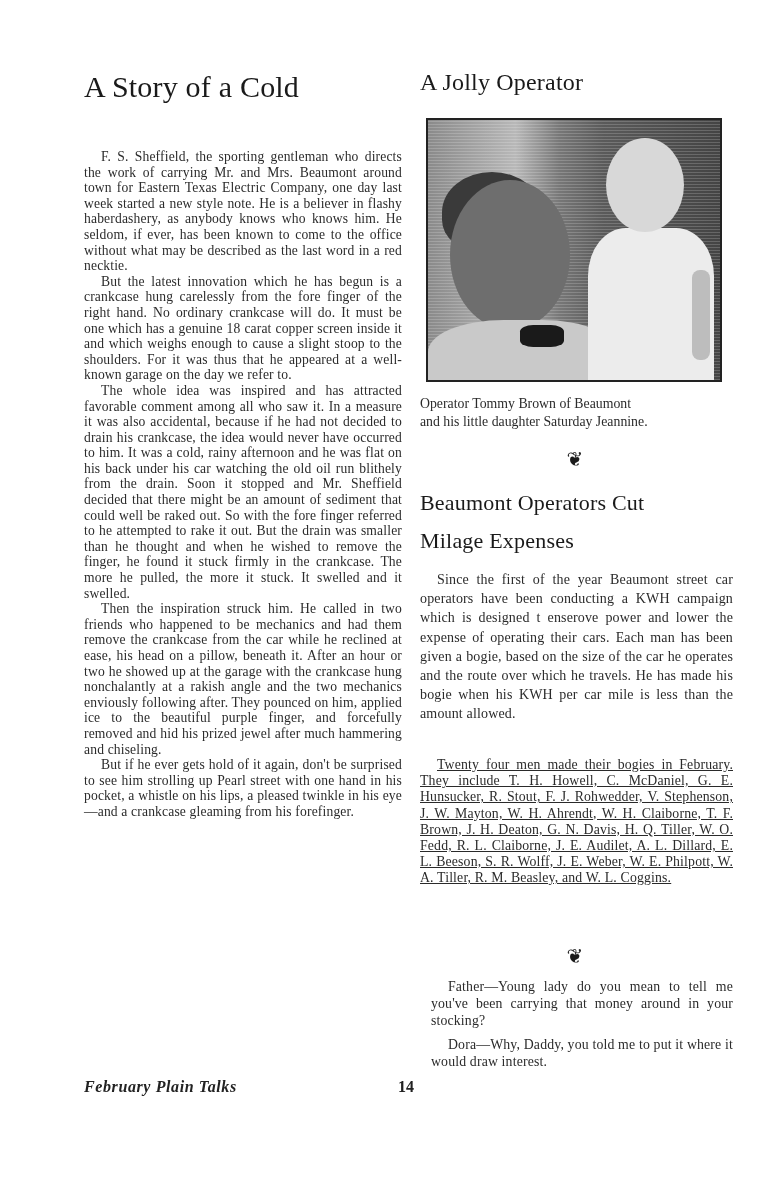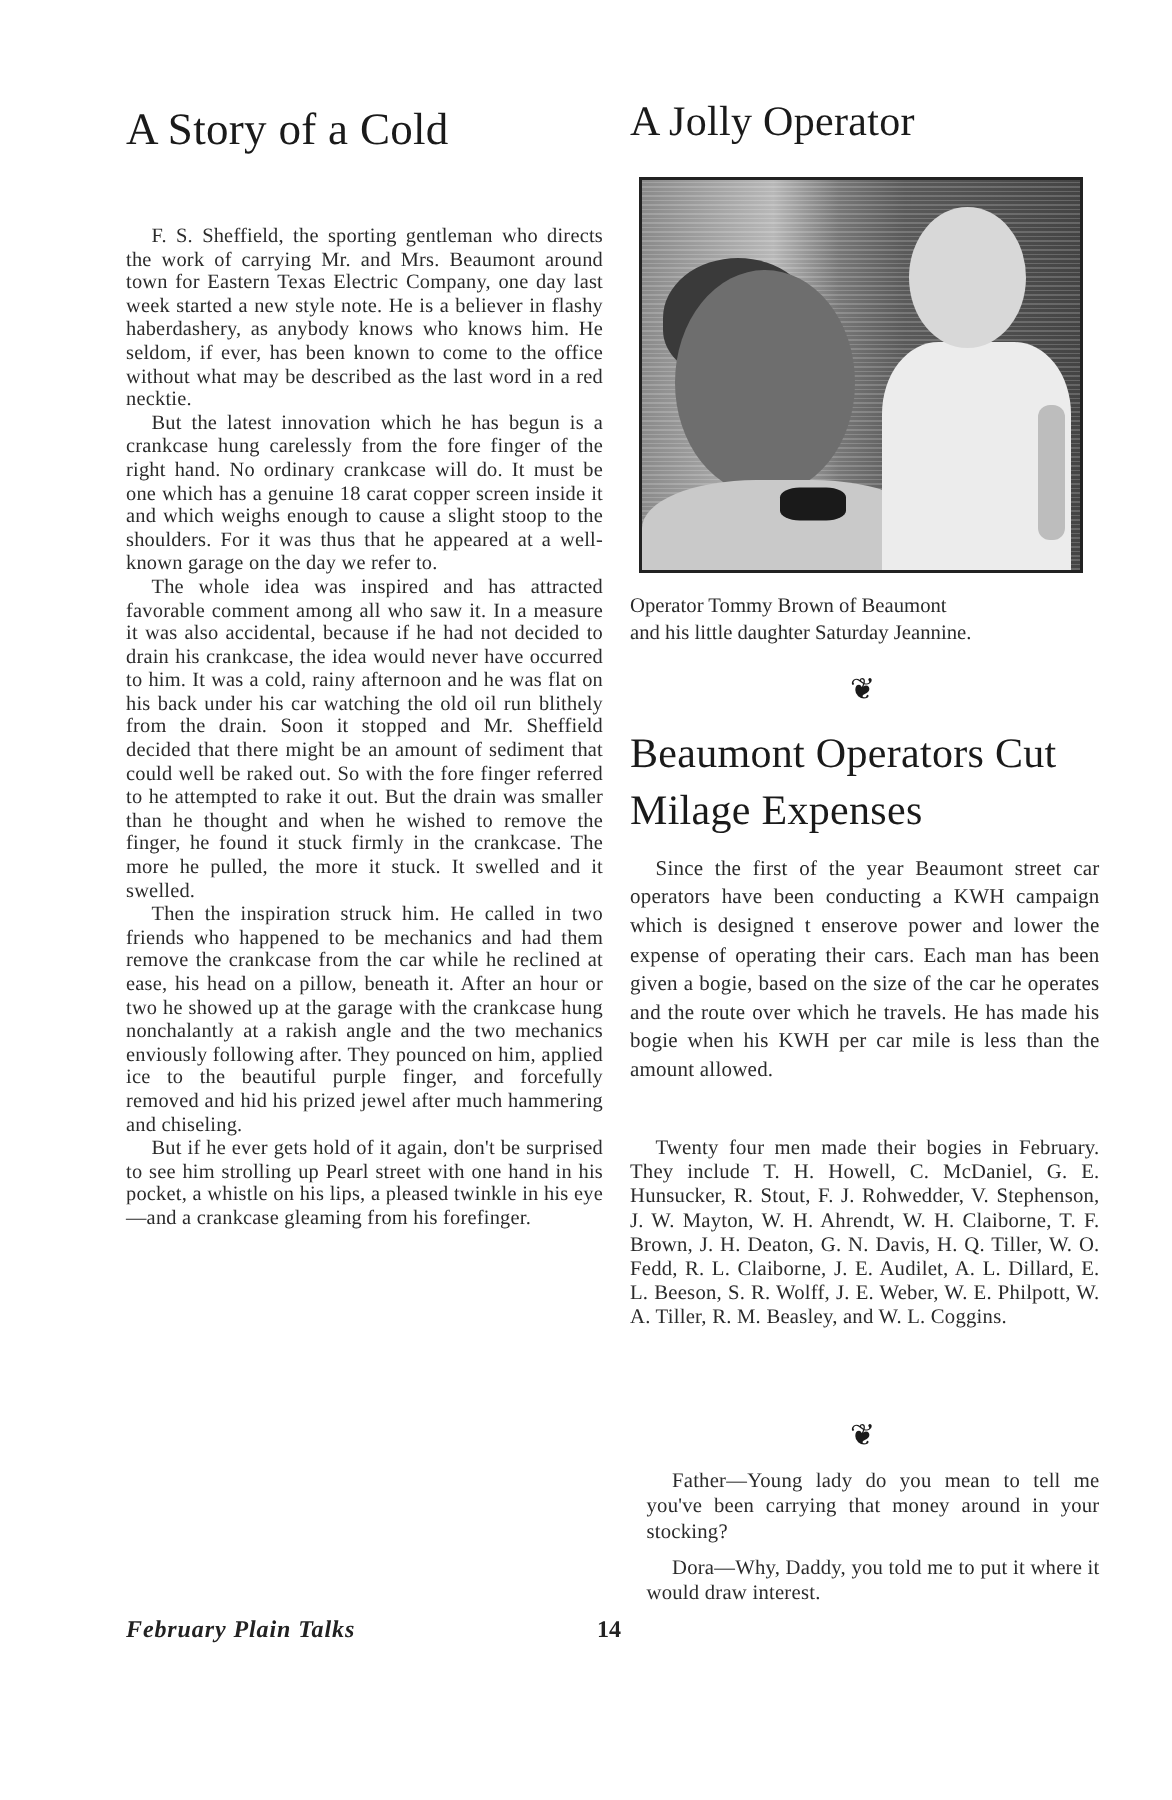--- a/index.html
+++ b/index.html
@@ -9,22 +9,22 @@
   }
   .col { position: absolute; top: 0; }
   .col-left { left: 84px; width: 318px; }
   .col-right { left: 420px; width: 313px; }
   .script-title {
     font-family: "Liberation Serif", "DejaVu Serif", serif;
     font-weight: normal; color: #1a1a1a;
     margin: 0; letter-spacing: 0.2px;
   }
   .t1 { position: absolute; top: 68px; left: 0; font-size: 30px; line-height: 38px; }
-  .t2 { position: absolute; top: 64px; left: 0; font-size: 28px; line-height: 36px; }
-  .t3 { position: absolute; top: 484px; left: 0; font-size: 28px; line-height: 38px; }
+  .t2 { position: absolute; top: 64px; left: 0; font-size: 24px; line-height: 36px; }
+  .t3 { position: absolute; top: 484px; left: 0; font-size: 22px; line-height: 38px; }
   .body-text {
     font-family: "Liberation Serif", "DejaVu Serif", serif;
     font-size: 13.6px; line-height: 15.6px; text-align: justify; margin: 0;
     color: #2b2b2b; letter-spacing: 0.15px;
   }
   .body-text p { margin: 0; text-indent: 17px; }
   .left-body { position: absolute; top: 149px; left: 0; width: 318px; }
   .photo {
     position: absolute; top: 118px; left: 6px; width: 296px; height: 264px;
     border: 2px solid #222; box-sizing: border-box; overflow: hidden;
@@ -42,21 +42,21 @@
   .caption {
     position: absolute; top: 395px; left: 0; width: 313px;
     font-family: "Liberation Serif", "DejaVu Serif", serif; font-size: 13.8px; line-height: 18px;
     text-align: left; color: #2b2b2b;
   }
   .ornament { position: absolute; width: 40px; height: 22px; font-size: 20px; line-height: 22px; text-align: center; color: #1a1a1a; }
   .orn1 { top: 448px; left: 135px; }
   .orn2 { top: 945px; left: 135px; }
   .right-body1 { position: absolute; top: 570px; left: 0; width: 313px; }
   .right-body1 .body-text { font-size: 14px; line-height: 19.2px; }
-  .right-body2 { position: absolute; top: 757px; left: 0; width: 313px; }
+  .right-body2 { position: absolute; top: 757px; left: 0; width: 313px; text-decoration: underline; }
   .right-body2 .body-text { font-size: 13.8px; line-height: 16.2px; }
   .right-body3 { position: absolute; top: 978px; left: 0; width: 313px; }
   .right-body3 .body-text { font-size: 13.8px; line-height: 17px; margin-left: 11px; }
   .right-body3 .body-text p + p { margin-top: 7px; }
   .footer-title {
     position: absolute; top: 1078px; left: 84px;
     font-family: "Liberation Serif", "DejaVu Serif", serif; font-style: italic; font-weight: bold;
     font-size: 16px; color: #222; letter-spacing: 0.6px;
   }
   .page-num {

